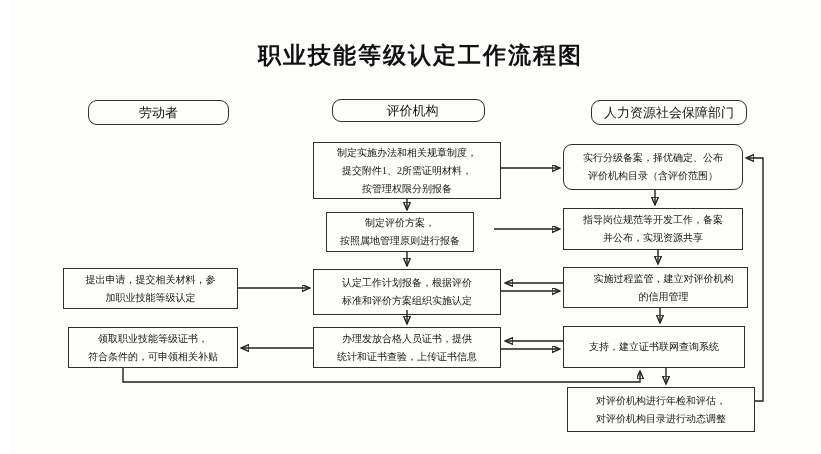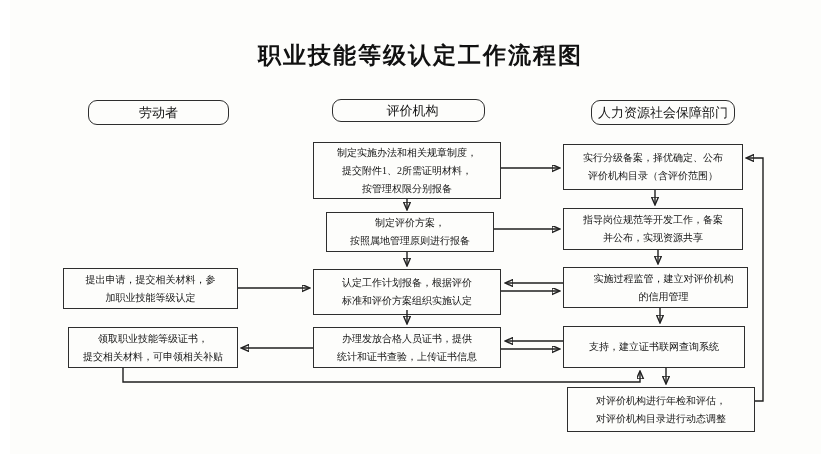--- a/index.html
+++ b/index.html
@@ -30,43 +30,43 @@
 <div class="canvas">
 
   <div class="title">职业技能等级认定工作流程图</div>
 
   <div class="box header" style="left:78px;top:100px;width:141px;height:25px;">
     <div class="ln">劳动者</div>
   </div>
   <div class="box header" style="left:322px;top:99px;width:153px;height:23px;padding-left:8px;">
     <div class="ln">评价机构</div>
   </div>
-  <div class="box header" style="left:581px;top:100px;width:144px;height:25px;">
+  <div class="box header" style="left:581px;top:100px;width:156px;height:25px;">
     <div class="ln">人力资源社会保障部门</div>
   </div>
 
   <div class="box" style="left:303px;top:142px;width:188px;height:57px;">
     <div class="ln">制定实施办法和相关规章制度，</div>
     <div class="ln">提交附件1、2所需证明材料，</div>
     <div class="ln">按管理权限分别报备</div>
   </div>
-  <div class="box" style="left:316px;top:212px;width:168px;height:40px;">
+  <div class="box" style="left:316px;top:212px;width:148px;height:40px;">
     <div class="ln">制定评价方案，</div>
     <div class="ln">按照属地管理原则进行报备</div>
   </div>
   <div class="box" style="left:303px;top:269px;width:188px;height:46px;">
     <div class="ln">认定工作计划报备，根据评价</div>
     <div class="ln">标准和评价方案组织实施认定</div>
   </div>
   <div class="box" style="left:303px;top:327px;width:188px;height:41px;">
     <div class="ln">办理发放合格人员证书，提供</div>
     <div class="ln">统计和证书查验，上传证书信息</div>
   </div>
 
-  <div class="box" style="left:553px;top:144px;width:180px;height:46px;">
+  <div class="box" style="left:553px;top:144px;width:180px;height:46px;border-radius:9px;">
     <div class="ln">实行分级备案，择优确定、公布</div>
     <div class="ln">评价机构目录（含评价范围）</div>
   </div>
   <div class="box" style="left:553px;top:208px;width:180px;height:42px;">
     <div class="ln">指导岗位规范等开发工作，备案</div>
     <div class="ln">并公布，实现资源共享</div>
   </div>
   <div class="box" style="left:553px;top:267px;width:185px;height:41px;padding-left:16px;">
     <div class="ln">实施过程监管，建立对评价机构</div>
     <div class="ln">的信用管理</div>
@@ -78,21 +78,21 @@
     <div class="ln">对评价机构进行年检和评估，</div>
     <div class="ln">对评价机构目录进行动态调整</div>
   </div>
 
   <div class="box" style="left:53px;top:268px;width:175px;height:41px;">
     <div class="ln">提出申请，提交相关材料，参</div>
     <div class="ln">加职业技能等级认定</div>
   </div>
   <div class="box" style="left:58px;top:327px;width:170px;height:41px;">
     <div class="ln">领取职业技能等级证书，</div>
-    <div class="ln">提交相关材料，可申领相关补贴</div>
+    <div class="ln">符合条件的，可申领相关补贴</div>
   </div>
 
   <svg class="wires" width="821" height="454" viewBox="0 0 821 454">
     <defs>
       <marker id="ah" markerWidth="9" markerHeight="8" refX="7" refY="3.5" orient="auto" markerUnits="userSpaceOnUse">
         <path d="M0,0 L8,3.5 L0,7 Z" fill="#1f1f1f" stroke="none"></path>
       </marker>
     </defs>
     <path d="M491,168 L549,168" marker-end="url(#ah)"></path>
     <path d="M397,199 L397,209" marker-end="url(#ah)"></path>

